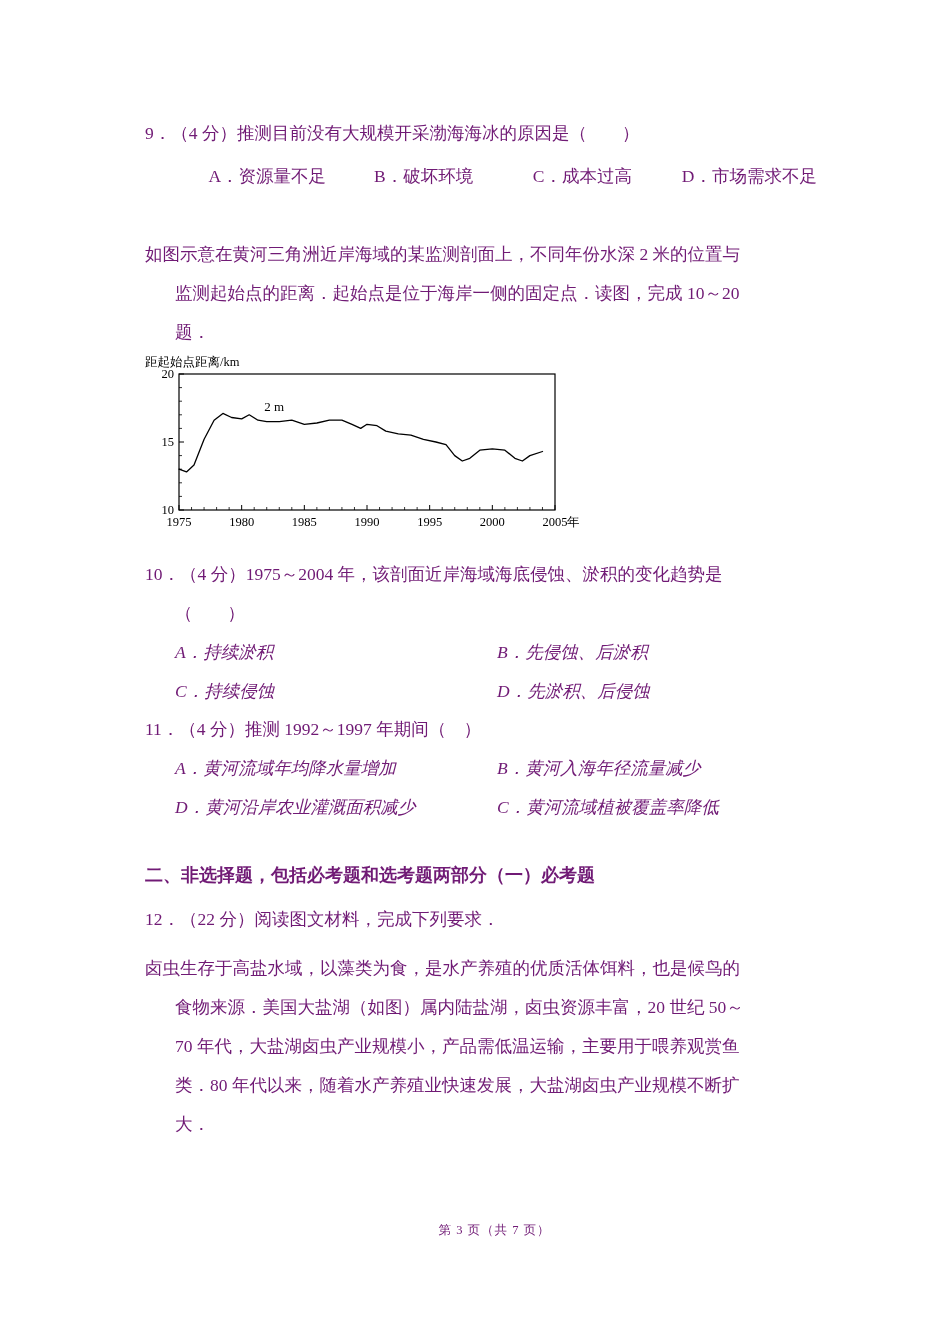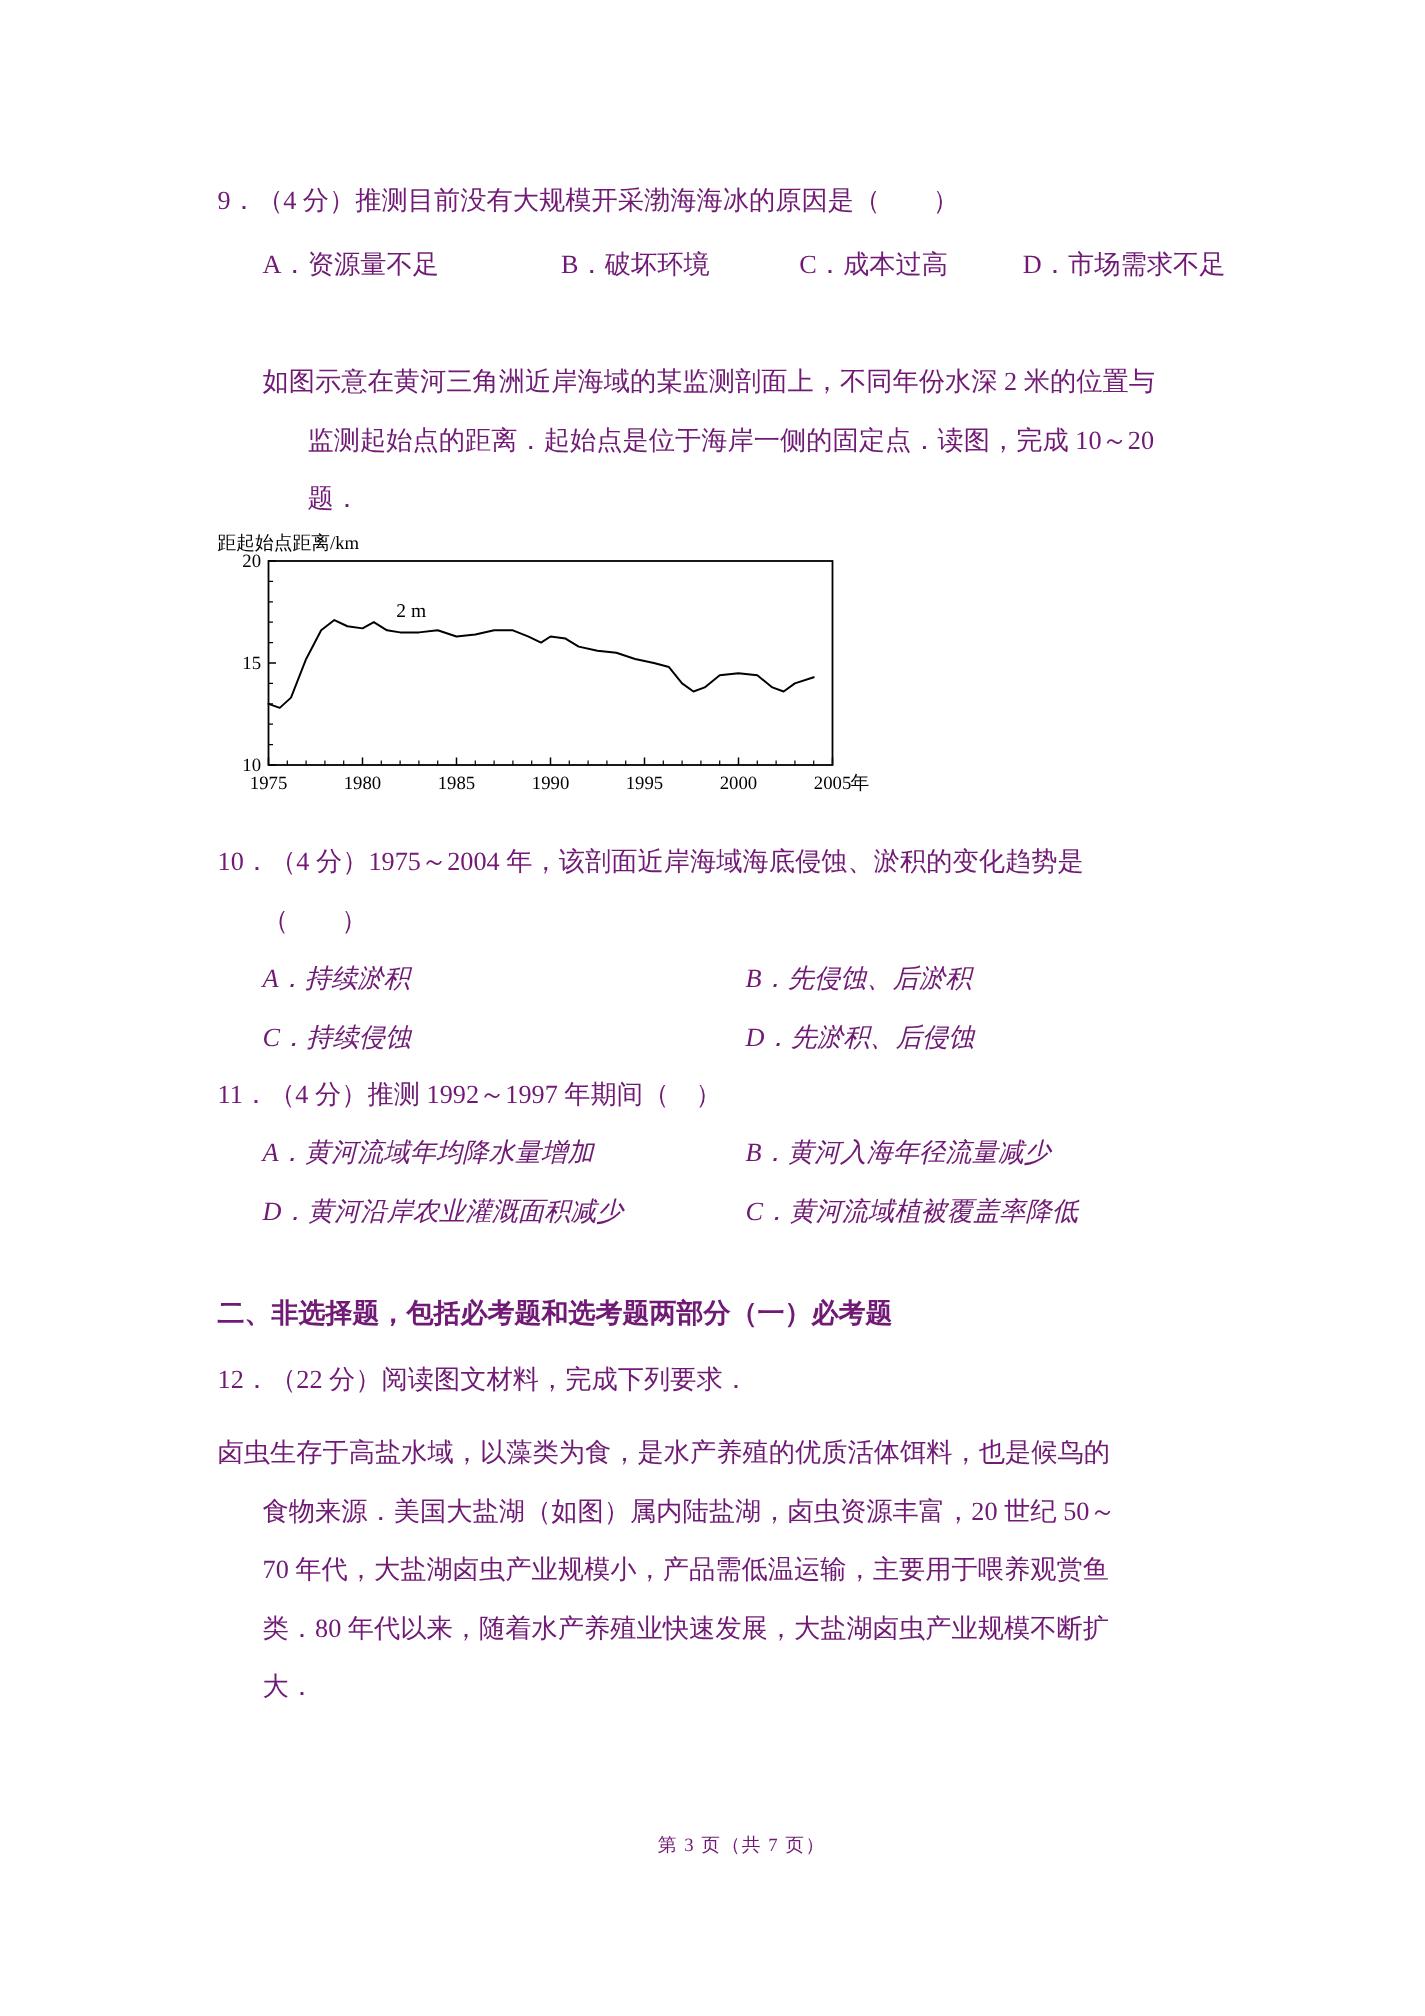--- a/index.html
+++ b/index.html
@@ -25,24 +25,24 @@
   .tall  { line-height: 39px; }
   .indent { padding-left: 30px; }
   .q9-stem { margin-bottom: 13px; }
   .opt-row4 {
     display: flex;
     padding-left: 30px;
     line-height: 30px;
     margin-bottom: 44px;
     white-space: nowrap;
   }
-  .opt-row4 span:nth-child(1){ width:157px; }
+  .opt-row4 span:nth-child(1){ width:157px;text-align:right; }
   .opt-row4 span:nth-child(2){ width:165px;margin-left:48px; }
   .opt-row4 span:nth-child(3){ width:155px; }
-  .passage { margin-bottom: 2px; margin-left: 30px; }
+  .passage { margin-bottom: 2px; }
   .chart-wrap { margin: 0 0 14px 0; }
   .q-stem2 { margin-top: 2px; }
   .opt-grid {
     display: grid;
     grid-template-columns: 322px auto;
     padding-left: 30px;
     line-height: 38.5px;
     white-space: nowrap;
     margin-bottom: 0;
     font-style: italic;

